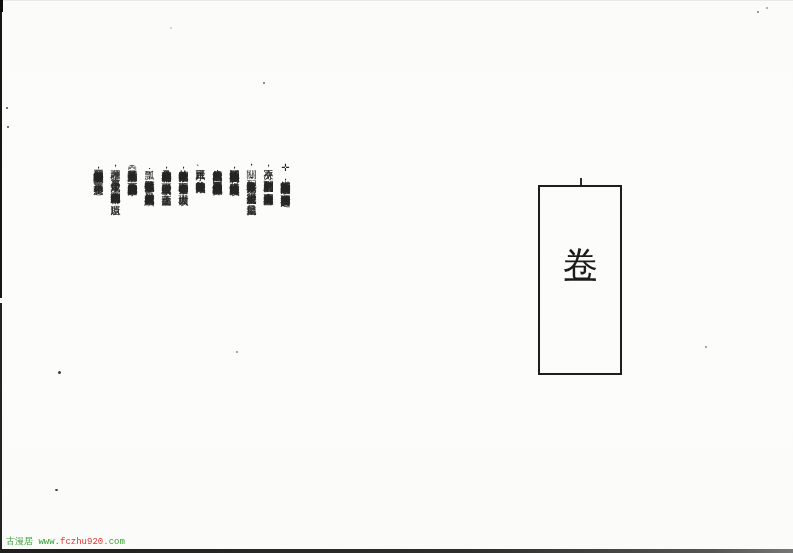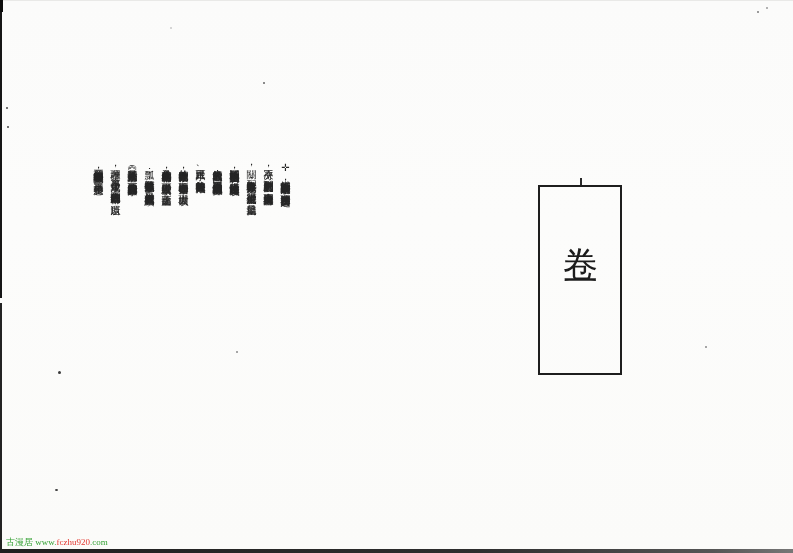--- a/index.html
+++ b/index.html
@@ -37,21 +37,21 @@
   .volume-tick{position:absolute;left:580px;top:178px;width:2px;height:7px;background:#2a2a2a;}
   .volume-title{
     position:absolute;top:32px;left:50%;transform:translateX(-50%);
     writing-mode:vertical-rl;
     font-size:35px;letter-spacing:44px;line-height:1;
     color:#1c1c1c;white-space:nowrap;
   }
   
   .watermark{
     position:absolute;left:6px;top:537px;
-    font-family:Liberation Serif, serif;
+    font-family:Liberation Mono, monospace;
     font-size:9px;line-height:11px;white-space:nowrap;
   }
   .wm-green{color:var(--wm-green,#33a133);}
   .wm-red{color:var(--wm-red,#e2372f);}
 </style>
 </head>
 <body style="--ink: #262626; --wm-green: #33a133; --wm-red: #e2372f; background: rgb(252, 252, 251);">
 
 <div class="scan-page">
 

